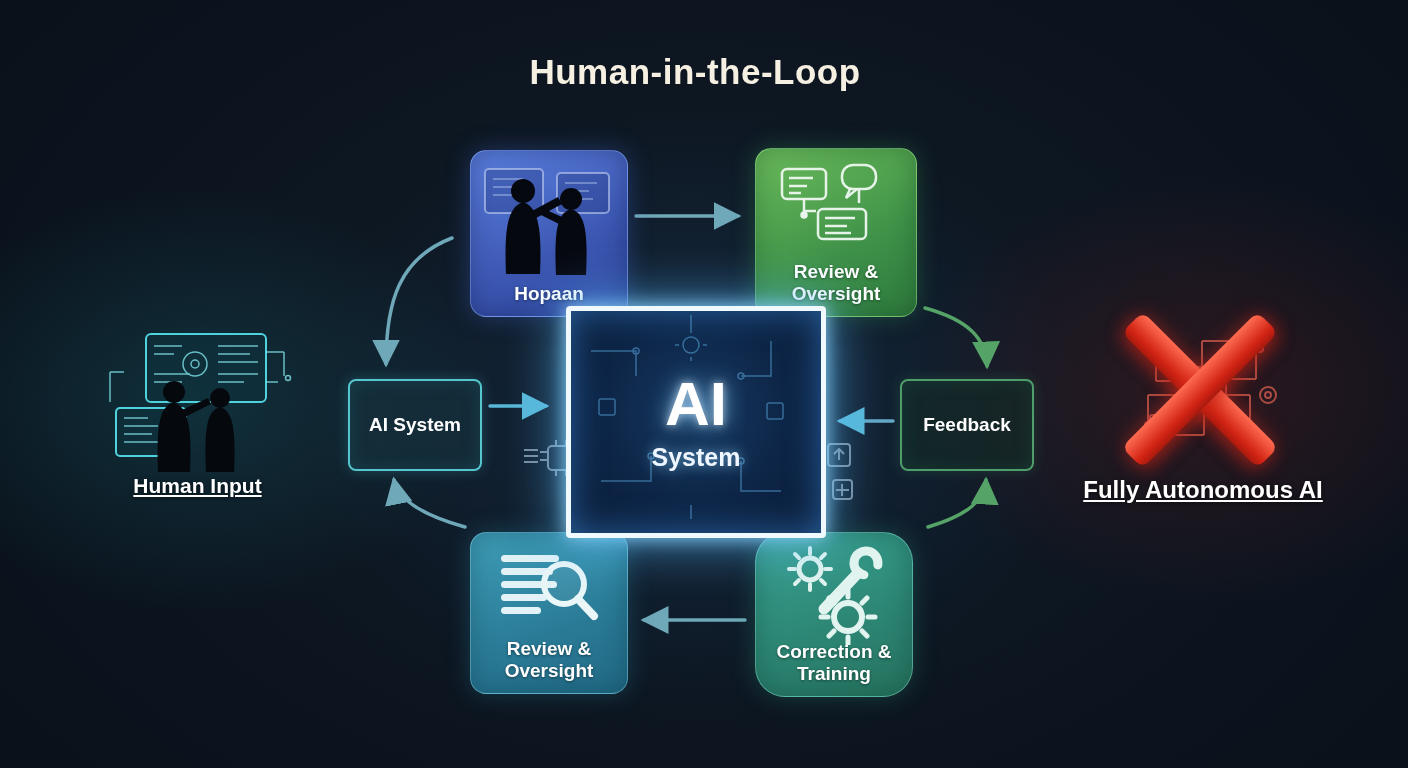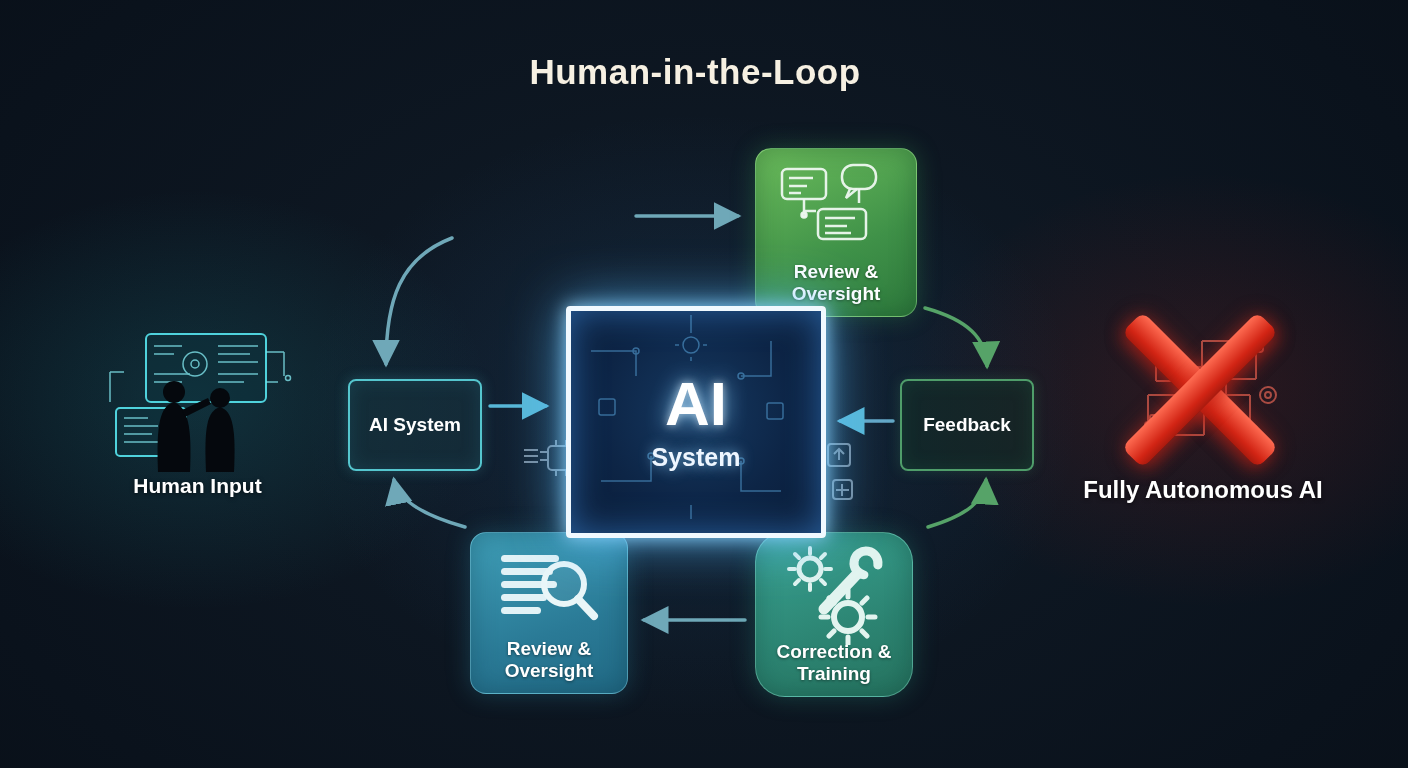--- a/index.html
+++ b/index.html
@@ -10,21 +10,21 @@
       radial-gradient(420px 300px at 195px 400px, rgba(30,145,155,0.22), rgba(0,0,0,0) 70%),
       radial-gradient(430px 310px at 1205px 390px, rgba(175,35,28,0.20), rgba(0,0,0,0) 70%),
       radial-gradient(540px 420px at 692px 415px, rgba(40,120,200,0.15), rgba(0,0,0,0) 72%),
       radial-gradient(1300px 900px at 700px 380px, #111c28, #0a121c 60%, #070c13 100%);
     padding-left: 8px;
   }
   .title{position:absolute;top:52px;left:0;width:1390px;text-align:center;
     font-size:35px;font-weight:bold;letter-spacing:.5px;color:#f6f0e2;}
   .scene{position:absolute;}
   .scene-label{position:absolute;font-weight:bold;color:#ffffff;text-align:center;
-    text-shadow:0 1px 4px rgba(0,0,0,.6);}
+    text-shadow:0 1px 4px rgba(0,0,0,.6);text-decoration:underline;}
   .label-human{left:90px;top:474px;width:215px;font-size:21px;}
   .label-auto{left:1078px;top:476px;width:250px;font-size:24px;}
   .arrows{position:absolute;left:0;top:0;pointer-events:none;}
   .node{position:absolute;display:flex;flex-direction:column;align-items:center;justify-content:flex-end;}
   .node-label{font-weight:bold;color:#ffffff;text-align:center;line-height:1.12;
     padding:0 10px 12px;text-shadow:0 1px 3px rgba(0,0,0,.45);font-size:19px;}
   .node svg{position:absolute;top:8px;left:0;}
   .node-human{left:470px;top:150px;width:156px;height:165px;border-radius:16px;
     background:linear-gradient(155deg,#5d82e2,#3c57b2 60%,#2e449a);
     border:1px solid rgba(160,190,255,.35);
@@ -150,20 +150,40 @@
       <path d="M524 450 h14 M524 456 h14 M524 462 h14"></path>
       <rect x="828" y="444" width="22" height="22" rx="3"></rect>
       <path d="M839 460 v-10 M834 454 l5 -5 5 5"></path>
       <rect x="833" y="480" width="19" height="19" rx="3"></rect>
       <path d="M836 490 h13 M842 484 v12"></path>
       <circle cx="770" cy="350" r="9"></circle>
       <path d="M770 338 v-5 M770 362 v5 M758 350 h-5 M782 350 h5"></path>
     </g>
   </svg>
 
+  <div class="node node-human">
+    <svg width="156" height="118" viewBox="0 0 156 118">
+      <g stroke="rgba(220,232,255,0.5)" stroke-width="2" fill="rgba(28,45,115,0.3)">
+        <rect x="14" y="10" width="58" height="44" rx="4"></rect>
+        <rect x="86" y="14" width="52" height="40" rx="4"></rect>
+      </g>
+      <g stroke="rgba(220,232,255,0.45)" stroke-width="1.5" fill="none">
+        <path d="M22 20 h30 M22 28 h22 M22 36 h26 M94 24 h32 M94 32 h24 M94 40 h28"></path>
+      </g>
+      <g fill="#060810">
+        <circle cx="52" cy="32" r="12"></circle>
+        <path d="M52 43 c-15 5 -19 25 -17 72 l34 0 c2 -47 -2 -67 -17 -72 z"></path>
+        <path d="M61 52 l26 -14 4 7 -26 14 z"></path>
+        <circle cx="100" cy="40" r="11"></circle>
+        <path d="M100 50 c-14 4 -17 22 -15 66 l30 0 c2 -44 -1 -62 -15 -66 z"></path>
+        <path d="M91 58 l-22 -10 -3 6 22 11 z"></path>
+      </g>
+    </svg>
+    <div class="node-label">Hopaan</div>
+  </div>
 
   <div class="node node-review-top">
     <svg width="160" height="100" viewBox="0 0 160 100">
       <g fill="none" stroke="rgba(238,248,240,0.95)" stroke-width="2.5">
         <rect x="26" y="12" width="44" height="30" rx="5"></rect>
         <path d="M33 21 h24 M33 29 h18 M33 36 h12"></path>
         <rect x="86" y="8" width="34" height="24" rx="11"></rect>
         <path d="M94 32 l-4 9 11 -9"></path>
         <rect x="62" y="52" width="48" height="30" rx="5"></rect>
         <path d="M69 61 h30 M69 69 h22 M69 76 h26"></path>

